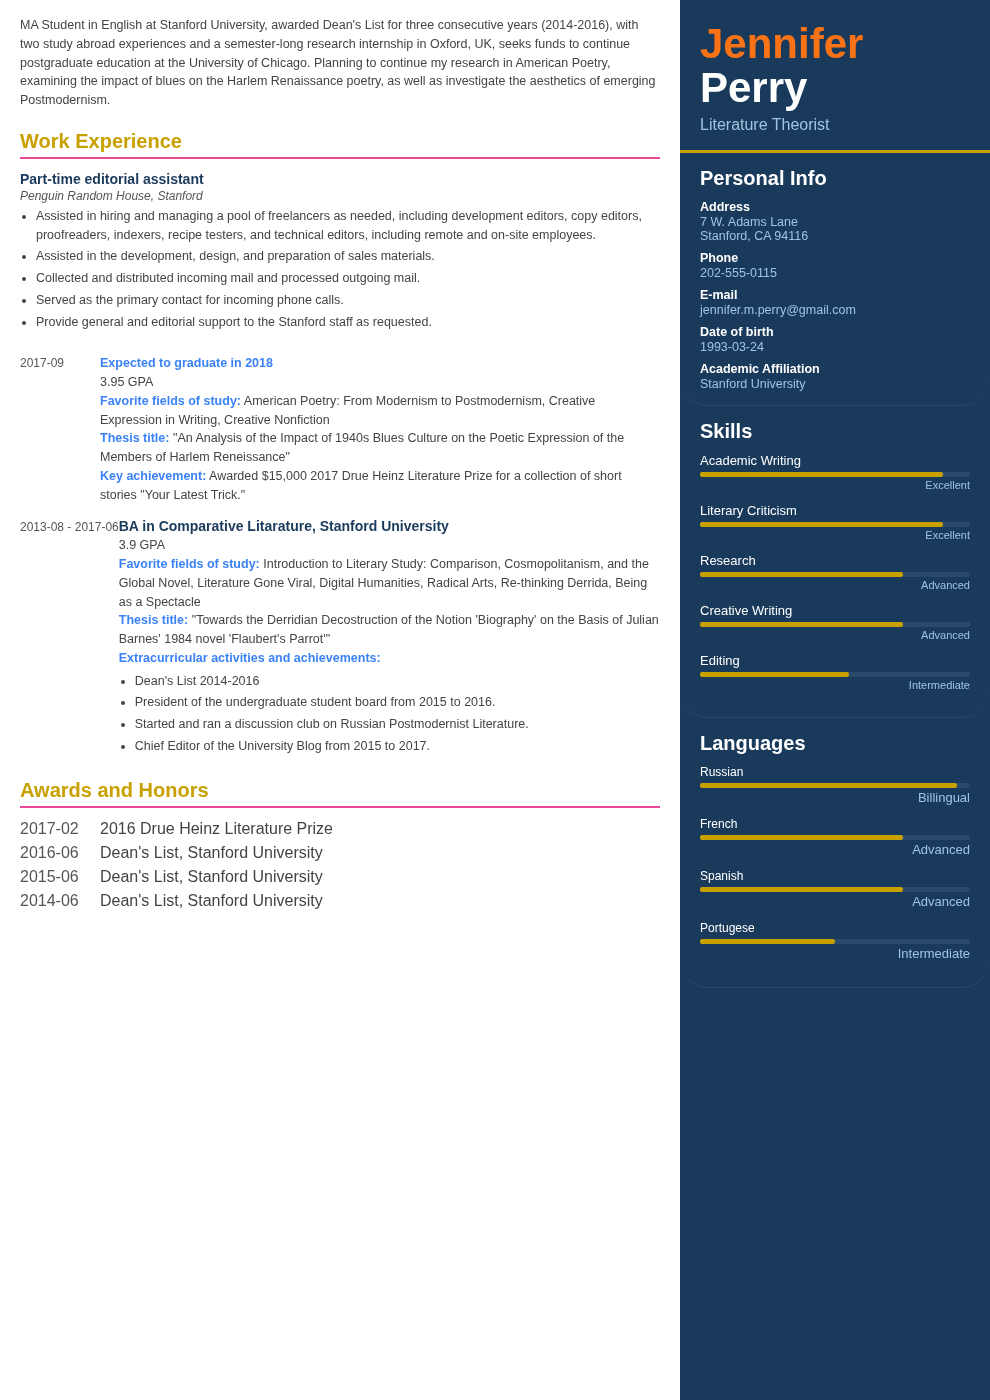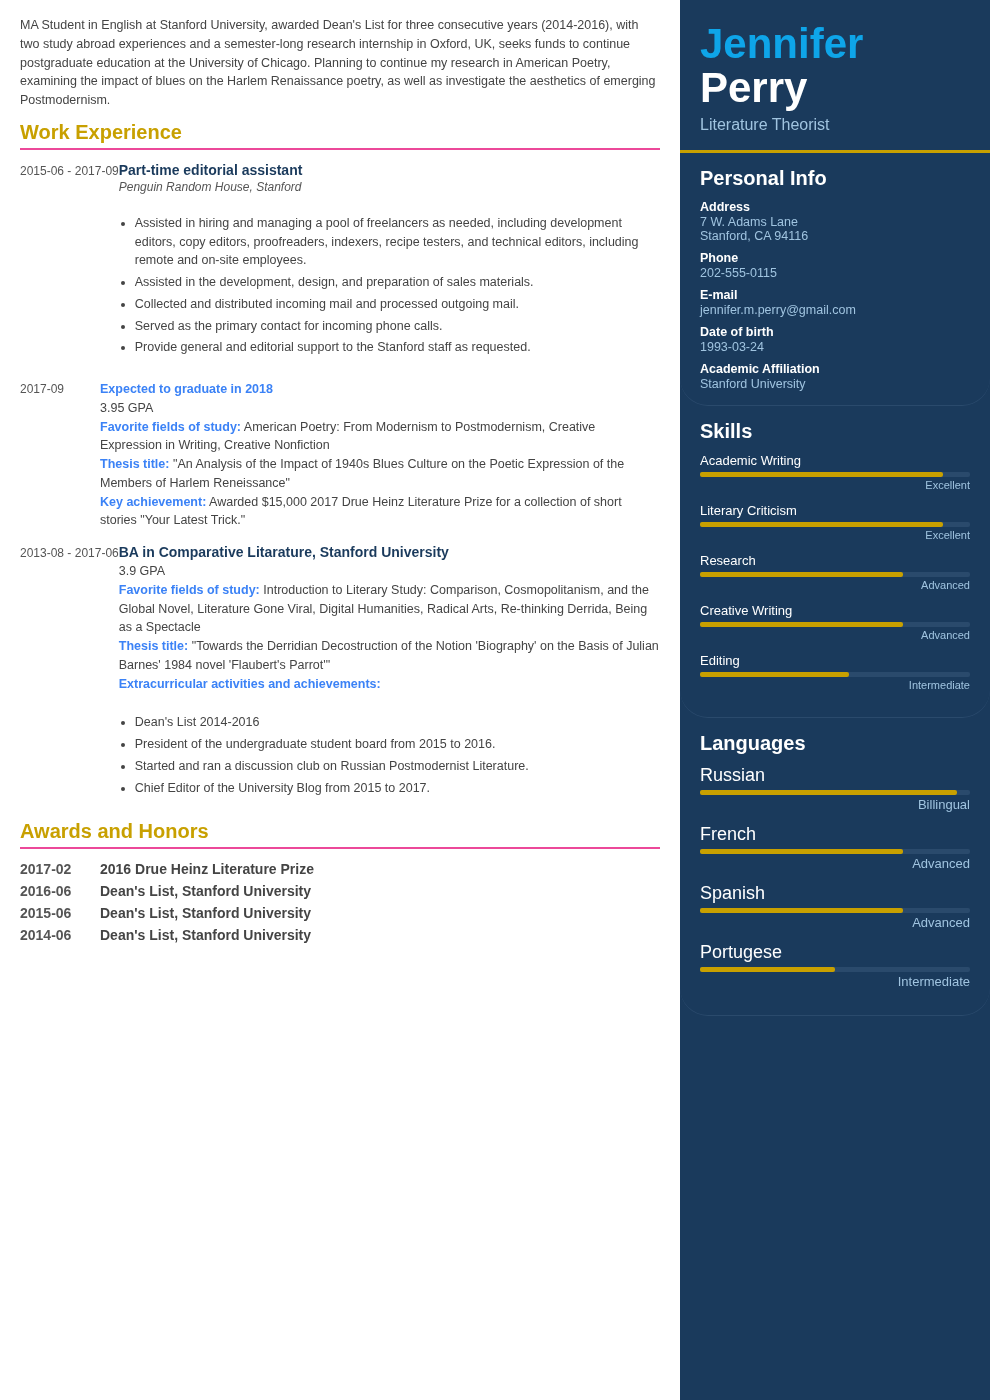--- a/index.html
+++ b/index.html
@@ -23,21 +23,21 @@
       color: #fff;
       padding: 0;
       flex-shrink: 0;
     }
 
     
     .summary-text {
       font-size: 12.5px;
       color: #444;
       line-height: 1.5;
-      margin-bottom: 11px;
+      margin-bottom: 20px;
     }
 
     .section-title {
       font-size: 20px;
       font-weight: bold;
       color: #c8a000;
       border-bottom: 2px solid #ec4899;
       padding-bottom: 4px;
       margin-bottom: 12px;
     }
@@ -64,39 +64,39 @@
       font-size: 12px;
       margin-bottom: 4px;
     }
     .entry-body {
       font-size: 12.5px;
       color: #444;
       line-height: 1.5;
     }
     .entry-body ul {
       padding-left: 16px;
-      margin-top: 20px;
+      margin-top: 4px;
     }
     .entry-body li { margin-bottom: 3px; }
     .entry-body .bold { font-weight: bold; color: #3b82f6; }
 
-    .award-row { display: flex; margin-bottom: 6px; font-size: 14px; font-weight: bold; }
+    .award-row { display: flex; margin-bottom: 6px; font-size: 16px; }
     .award-date { min-width: 80px; color: #555; }
     .award-title { color: #444; }
 
     
     .name-block {
       background: #1a3a5c;
       padding: 22px 20px 16px 20px;
       border-bottom: 3px solid #c8a000;
     }
     .name-first {
       font-size: 42px;
       font-weight: 900;
-      color: #0ea5e9;
+      color: #f97316;
       line-height: 1.05;
     }
     .name-last {
       font-size: 42px;
       font-weight: 900;
       color: #fff;
       line-height: 1.05;
     }
     .name-title {
       font-size: 16px;
@@ -150,21 +150,21 @@
     }
     .skill-level {
       font-size: 11px;
       color: #a0c4e0;
       text-align: right;
     }
 
     
     .lang-item { margin-bottom: 12px; }
     .lang-name {
-      font-size: 18px;
+      font-size: 12px;
       color: #fff;
       margin-bottom: 4px;
     }
     .lang-bar-bg {
       background: #2a4a6c;
       height: 5px;
       border-radius: 2px;
       width: 100%;
       margin-bottom: 2px;
     }
@@ -181,21 +181,20 @@
   </style>
 </head>
 <body>
 
 <div class="left-panel">
   <p class="summary-text">MA Student in English at Stanford University, awarded Dean's List for three consecutive years (2014-2016), with two study abroad experiences and a semester-long research internship in Oxford, UK, seeks funds to continue postgraduate education at the University of Chicago. Planning to continue my research in American Poetry, examining the impact of blues on the Harlem Renaissance poetry, as well as investigate the aesthetics of emerging Postmodernism.</p>
 
   <div class="section">
     <div class="section-title">Work Experience</div>
     <div class="entry">
-      <div class="entry-date">2015-06 - 2017-09</div>
       <div class="entry-content">
         <div class="entry-title">Part-time editorial assistant</div>
         <div class="entry-subtitle">Penguin Random House, Stanford</div>
         <div class="entry-body">
           <ul id="work-bullets">
               <li>Assisted in hiring and managing a pool of freelancers as needed, including development editors, copy editors, proofreaders, indexers, recipe testers, and technical editors, including remote and on-site employees.</li>
               <li>Assisted in the development, design, and preparation of sales materials.</li>
               <li>Collected and distributed incoming mail and processed outgoing mail.</li>
               <li>Served as the primary contact for incoming phone calls.</li>
               <li>Provide general and editorial support to the Stanford staff as requested.</li>

